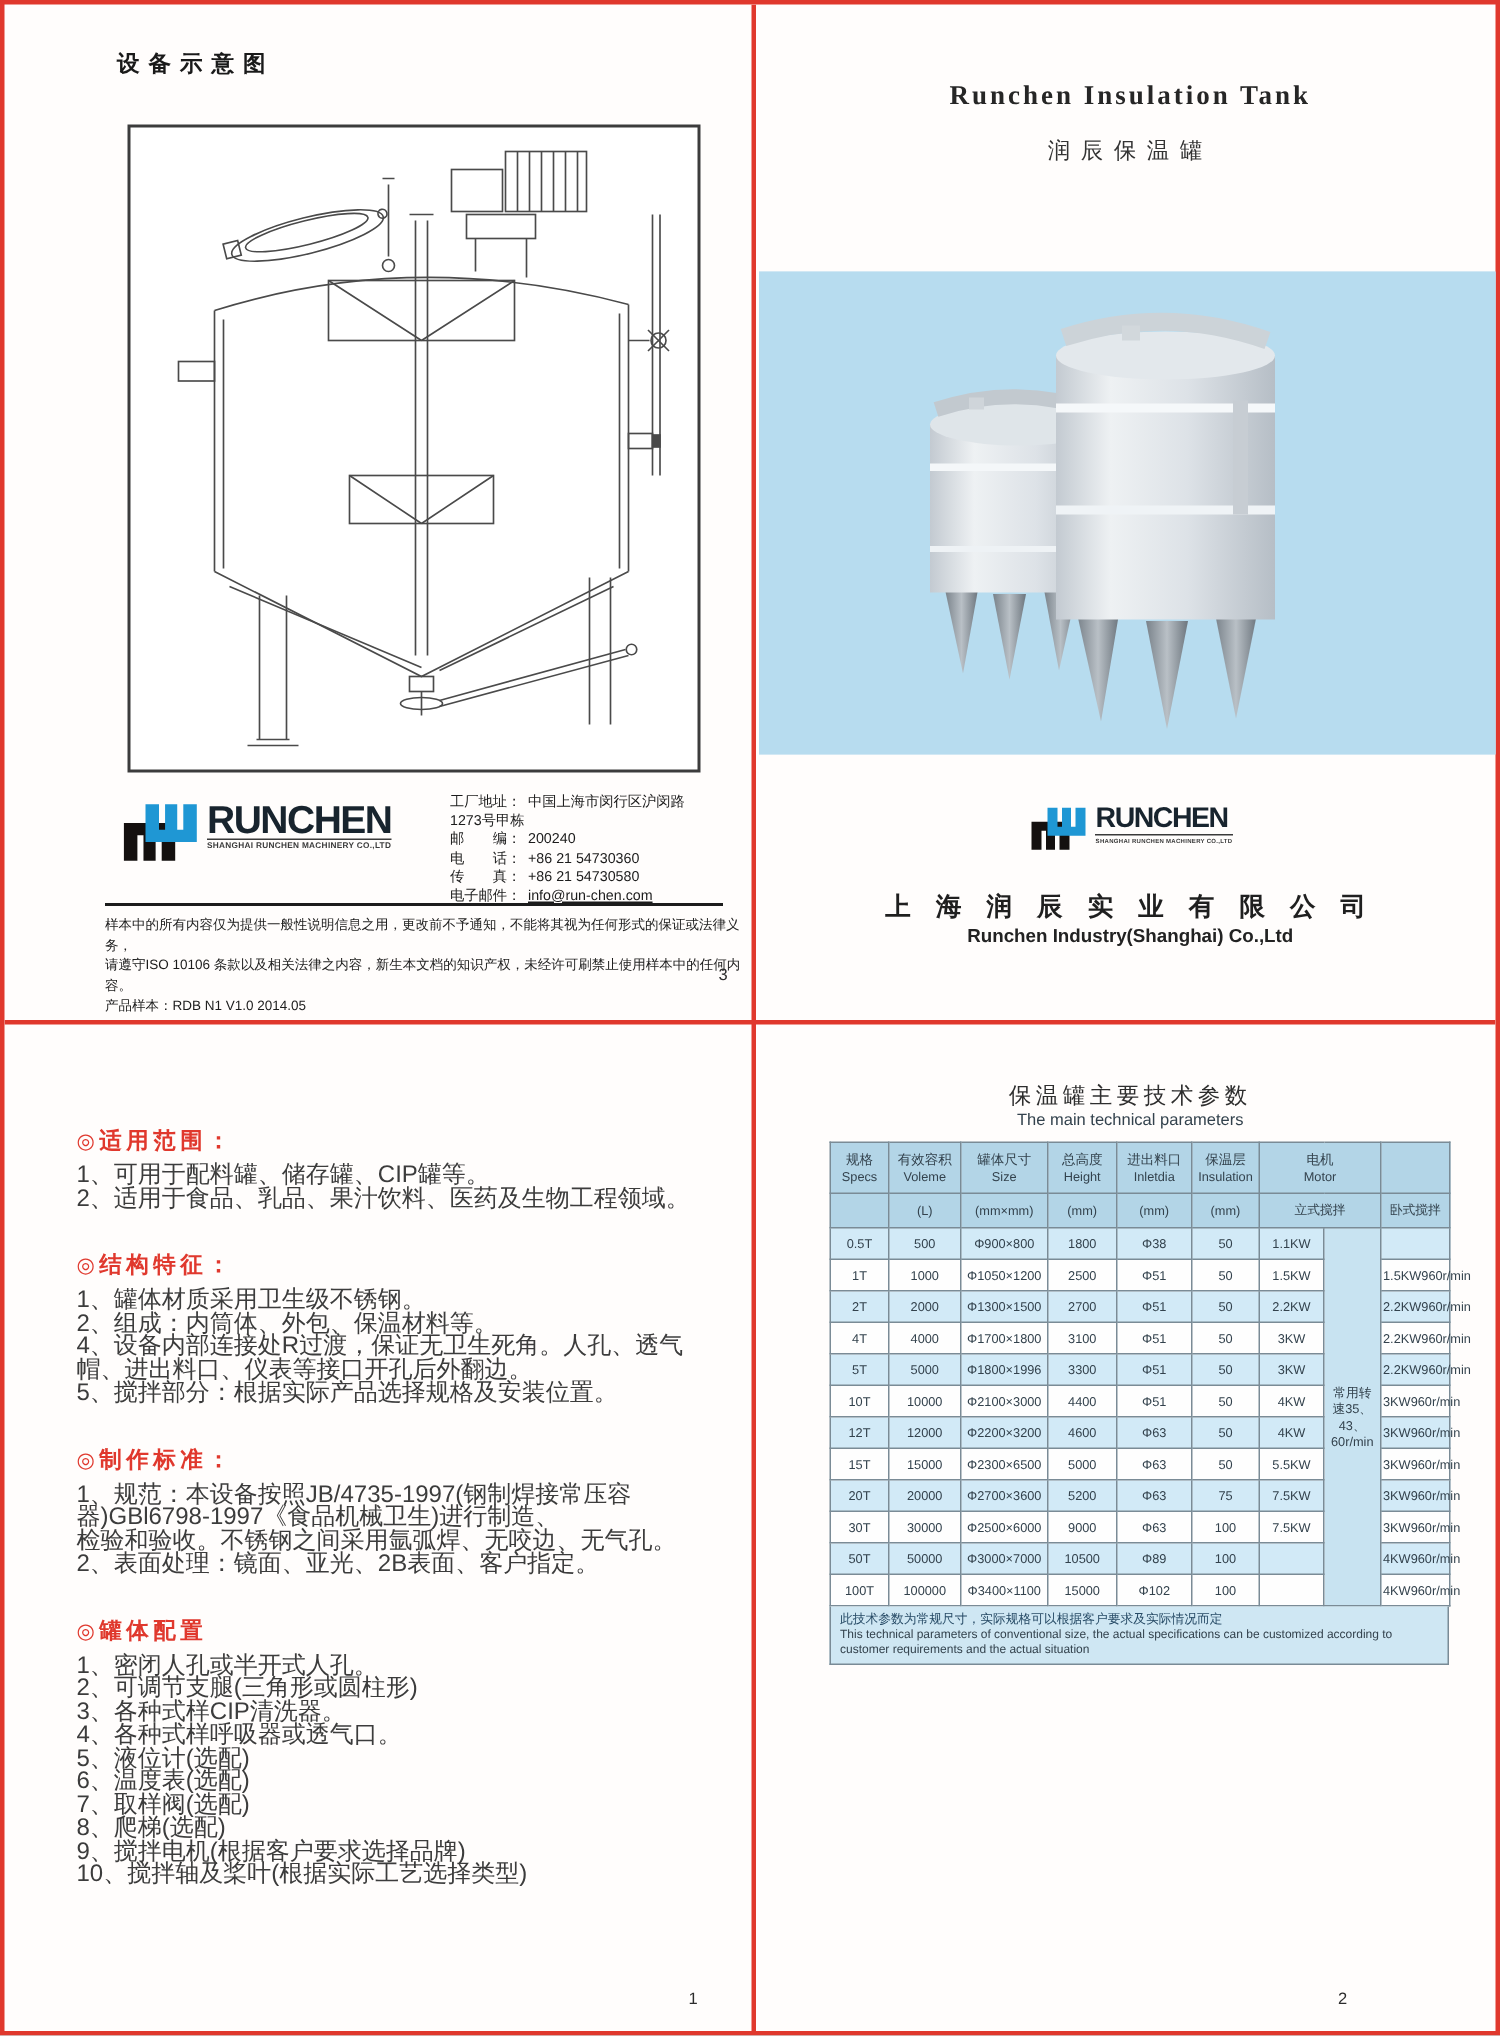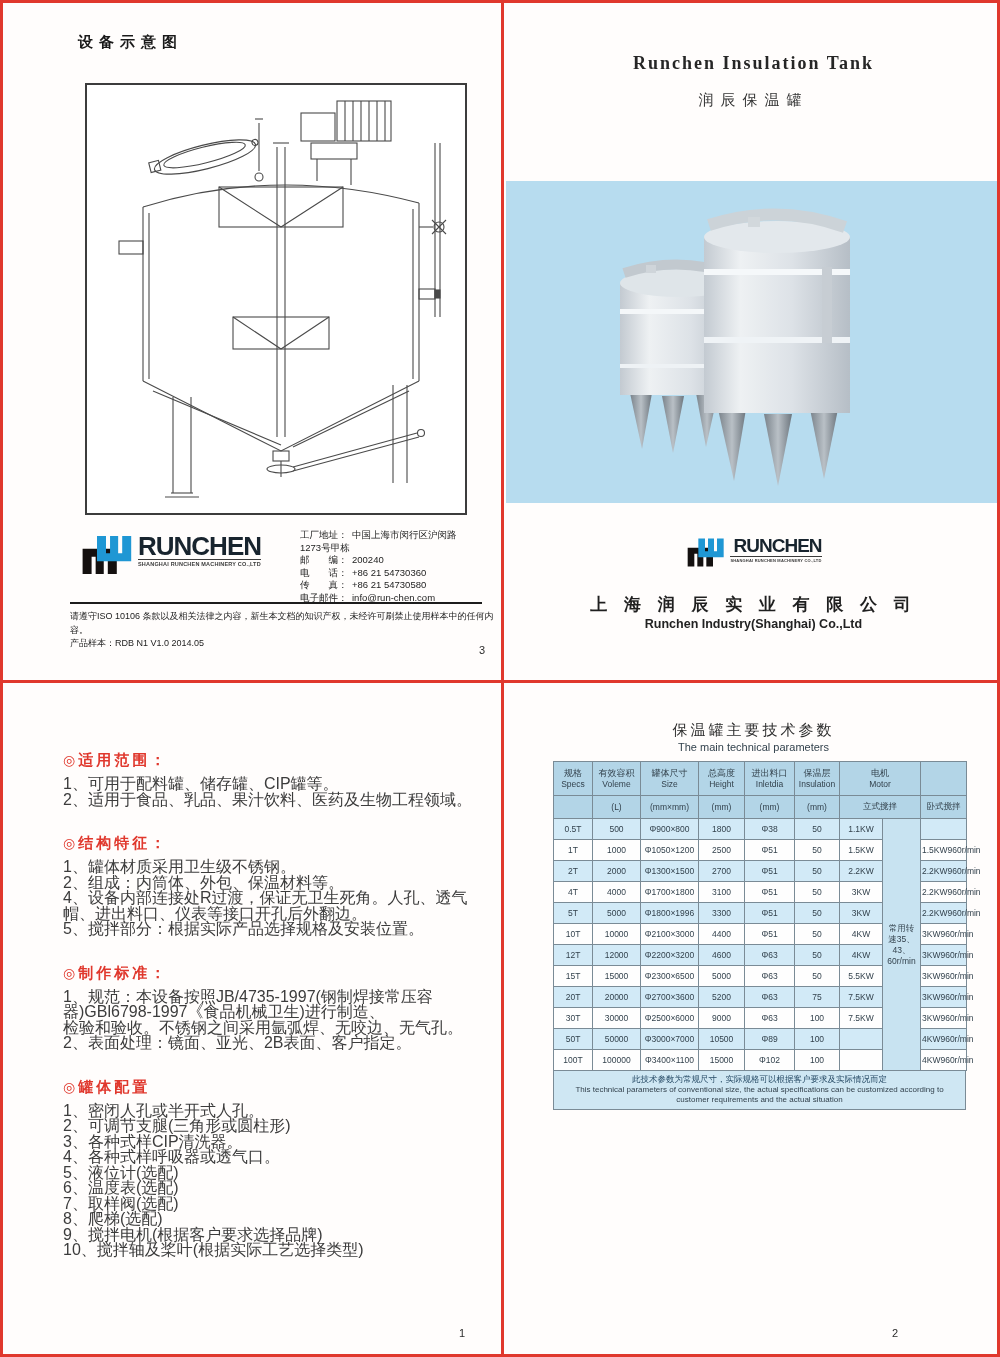--- a/index.html
+++ b/index.html
@@ -16,21 +16,21 @@
 
   
   .p3-title { position:absolute; left:55px; top:30px; font-size:15px; font-weight:bold;
               letter-spacing:6px; color:#1a1a1a; }
   .schematic { position:absolute; left:62px; top:80px; width:382px; height:432px;
                border:2px solid #3c3c3c; background:#fff; }
   .p3-logo { position:absolute; left:56px; top:530px; width:210px; }
   .logo-row { display:flex; align-items:flex-start; }
   .logo-text { margin-left:5px; }
   .logo-name { font-size:26px; font-weight:bold; letter-spacing:-1px; color:#18242e;
-               line-height:26px; font-family:"Liberation Sans",sans-serif;text-align:right; }
+               line-height:26px; font-family:"Liberation Sans",sans-serif; }
   .logo-sub { font-size:5.5px; font-weight:bold; color:#3a3a3a; letter-spacing:.2px; border-top:1px solid #3a3a3a; padding-top:1px; }
   .p3-contact { position:absolute; left:277px; top:526px; font-size:9.5px; color:#1c1c1c; line-height:12.5px; }
   .p3-contact .lbl { display:inline-block; width:52px; }
   .p3-contact .u { text-decoration:underline; }
   .p3-rule { position:absolute; left:47px; top:599px; width:412px; height:2px; background:#1c1c1c; }
   .p3-disc { position:absolute; left:47px; top:607px; width:424px; font-size:9px; color:#1c1c1c; line-height:13.5px; }
   .pagenum { font-size:11px; color:#2c2c2c; }
   .p3-num { position:absolute; left:456px; top:641px; }
 
   
@@ -42,21 +42,21 @@
   .photo { position:absolute; left:2px; top:178px; width:496px; height:322px; background:#b7dcef; }
   .p4-logo { position:absolute; left:0; top:533px; width:100%; display:flex; justify-content:center; }
   .p4-logo .logo-name { font-size:19px; line-height:20px; }
   .p4-logo .logo-sub { font-size:4px; }
   .p4-co-cn { position:absolute; left:0; top:590px; width:100%; text-align:center;
               font-size:17px; font-weight:bold; letter-spacing:6px; color:#1f1f1f; }
   .p4-co-en { position:absolute; left:0; top:614px; width:100%; text-align:center;
               font-size:12.5px; font-weight:bold; color:#222; }
 
   
-  .p1-body { position:absolute; left:60px; top:68px; width:430px; }
+  .p1-body { position:absolute; left:48px; top:68px; width:430px; }
   .sec { margin-bottom:27px; }
   .sec-head { color:#e0382d; font-weight:bold; font-size:15px; letter-spacing:3px; margin-bottom:6px; }
   .sec-head .bullet { font-size:14px; margin-right:3px; letter-spacing:0; }
   .sec-line { font-size:16px; color:#3c3c3c; line-height:15.5px; }
   .p1-num { position:absolute; left:456px; top:644px; }
 
   
   .p2-title-cn { position:absolute; left:0; top:38px; width:100%; text-align:center;
                  font-size:15px; letter-spacing:3px; color:#2e2e2e; }
   .p2-title-en { position:absolute; left:0; top:58px; width:100%; text-align:center;
@@ -68,21 +68,21 @@
       vertical-align:middle; color:#33424d; padding:1px 1px; }
   table.spec thead th { background:#b3d5e7;margin-top:14px; }
   .hcn { font-size:9px; line-height:11px; }
   .hen { font-size:8.5px; line-height:10px; }
   .unit-row th { font-size:8.5px; height:23px; background:#b3d5e7; }
   tbody td { font-size:8.5px; height:21px; }
   tbody tr:nth-child(odd) td { background:#d2eaf7; }
   tbody tr:nth-child(even) td { background:#fefefe; }
   tbody td.speednote { background:#c8e3f1 !important; font-size:8.5px; line-height:11px; padding:0 2px; }
   .tfoot-band { border:1px solid #7a8b96; border-top:none; background:#cfe7f3; padding:3px 6px 4px;
-      text-align:center; }
+      }
   .tfoot-cn { font-size:8.5px; color:#274b66; line-height:11px; }
   .tfoot-en { font-size:8px; color:#33424d; line-height:10px; }
   .p2-num { position:absolute; left:388px; top:644px; }
 </style>
 </head>
 <body>
 
 <div class="sheet">
   <div class="vdiv"></div>
   <div class="hdiv"></div>
@@ -172,20 +172,21 @@
 
     <div class="p3-contact">
         <div><span class="lbl">工厂地址：</span><span>中国上海市闵行区沪闵路1273号甲栋</span></div>
         <div><span class="lbl">邮　　编：</span><span>200240</span></div>
         <div><span class="lbl">电　　话：</span><span>+86 21 54730360</span></div>
         <div><span class="lbl">传　　真：</span><span>+86 21 54730580</span></div>
         <div><span class="lbl">电子邮件：</span><span class="u">info@run-chen.com</span></div>
       </div>
     <div class="p3-rule"></div>
     <div class="p3-disc">
+        <div>样本中的所有内容仅为提供一般性说明信息之用，更改前不予通知，不能将其视为任何形式的保证或法律义务，</div>
         <div>请遵守ISO 10106 条款以及相关法律之内容，新生本文档的知识产权，未经许可刷禁止使用样本中的任何内容。</div>
         <div>产品样本：RDB N1 V1.0 2014.05</div>
       </div>
     <div class="pagenum p3-num">3</div>
   </div>
 
   <div class="quad q-tr">
     <div class="p4-title-en">Runchen  Insulation  Tank</div>
     <div class="p4-title-cn">润辰保温罐</div>
 

